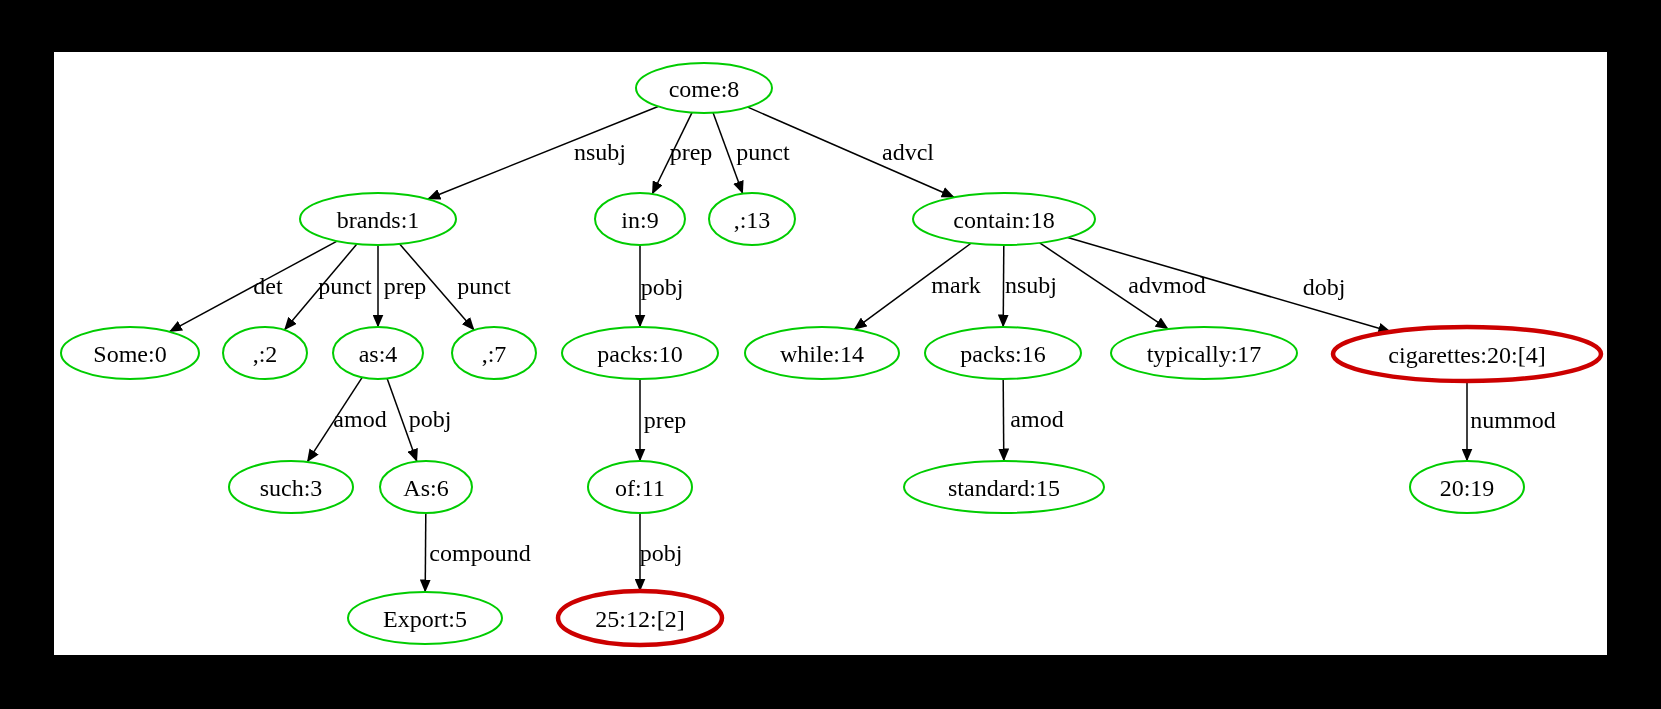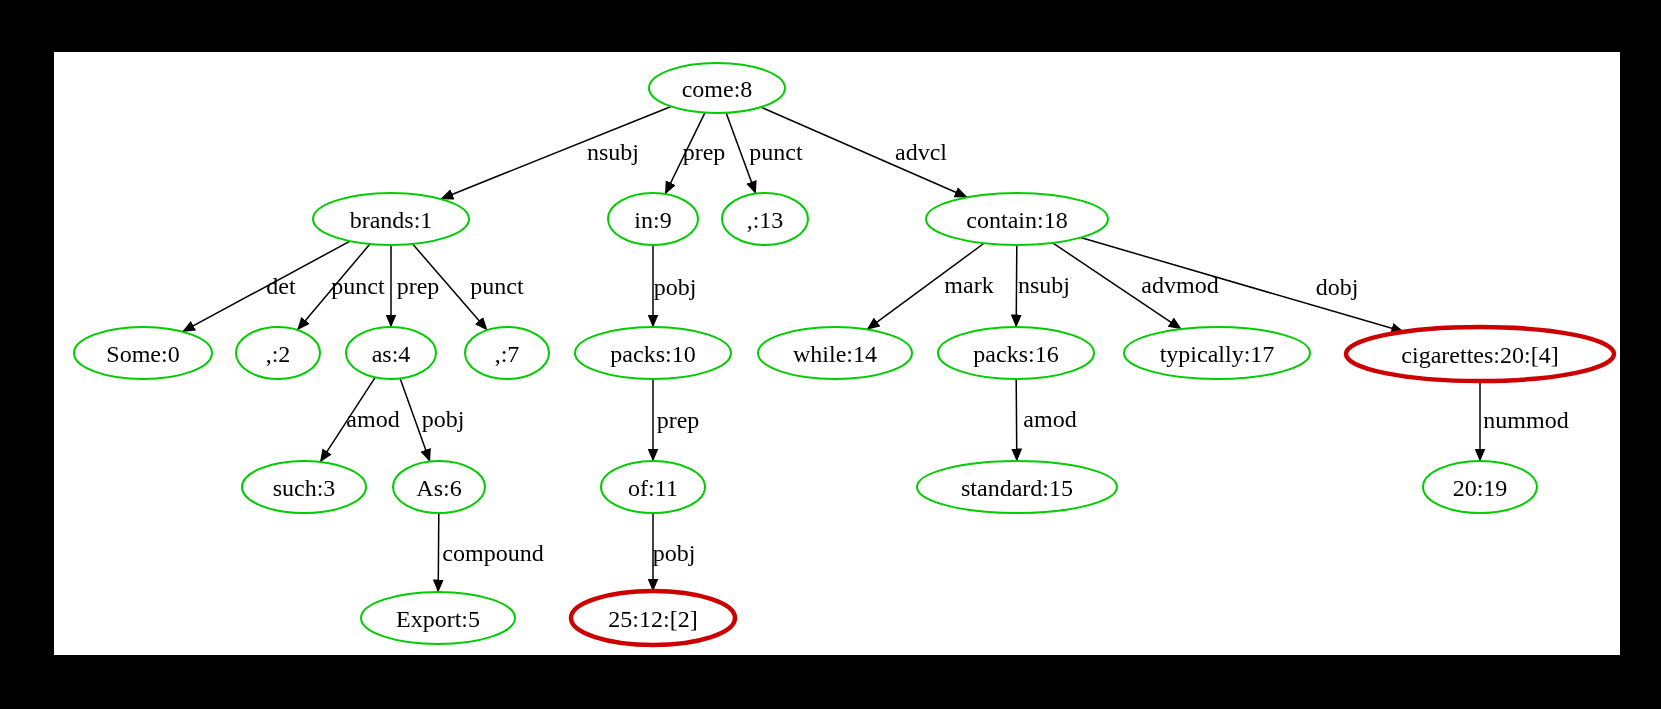--- a/index.html
+++ b/index.html
@@ -17,21 +17,20 @@
     height: 709px;
     background: #000000;
   }
   .canvas {
     position: absolute;
     left: 54px;
     top: 52px;
     width: 1553px;
     height: 603px;
     background: #ffffff;
-    padding-left: 13px;
   }
   svg text {
     font-family: "Liberation Serif", "DejaVu Serif", serif;
     font-size: 24px;
     fill: #000000;
   }
   svg ellipse {
     fill: #ffffff;
   }
   svg .edge-line {

